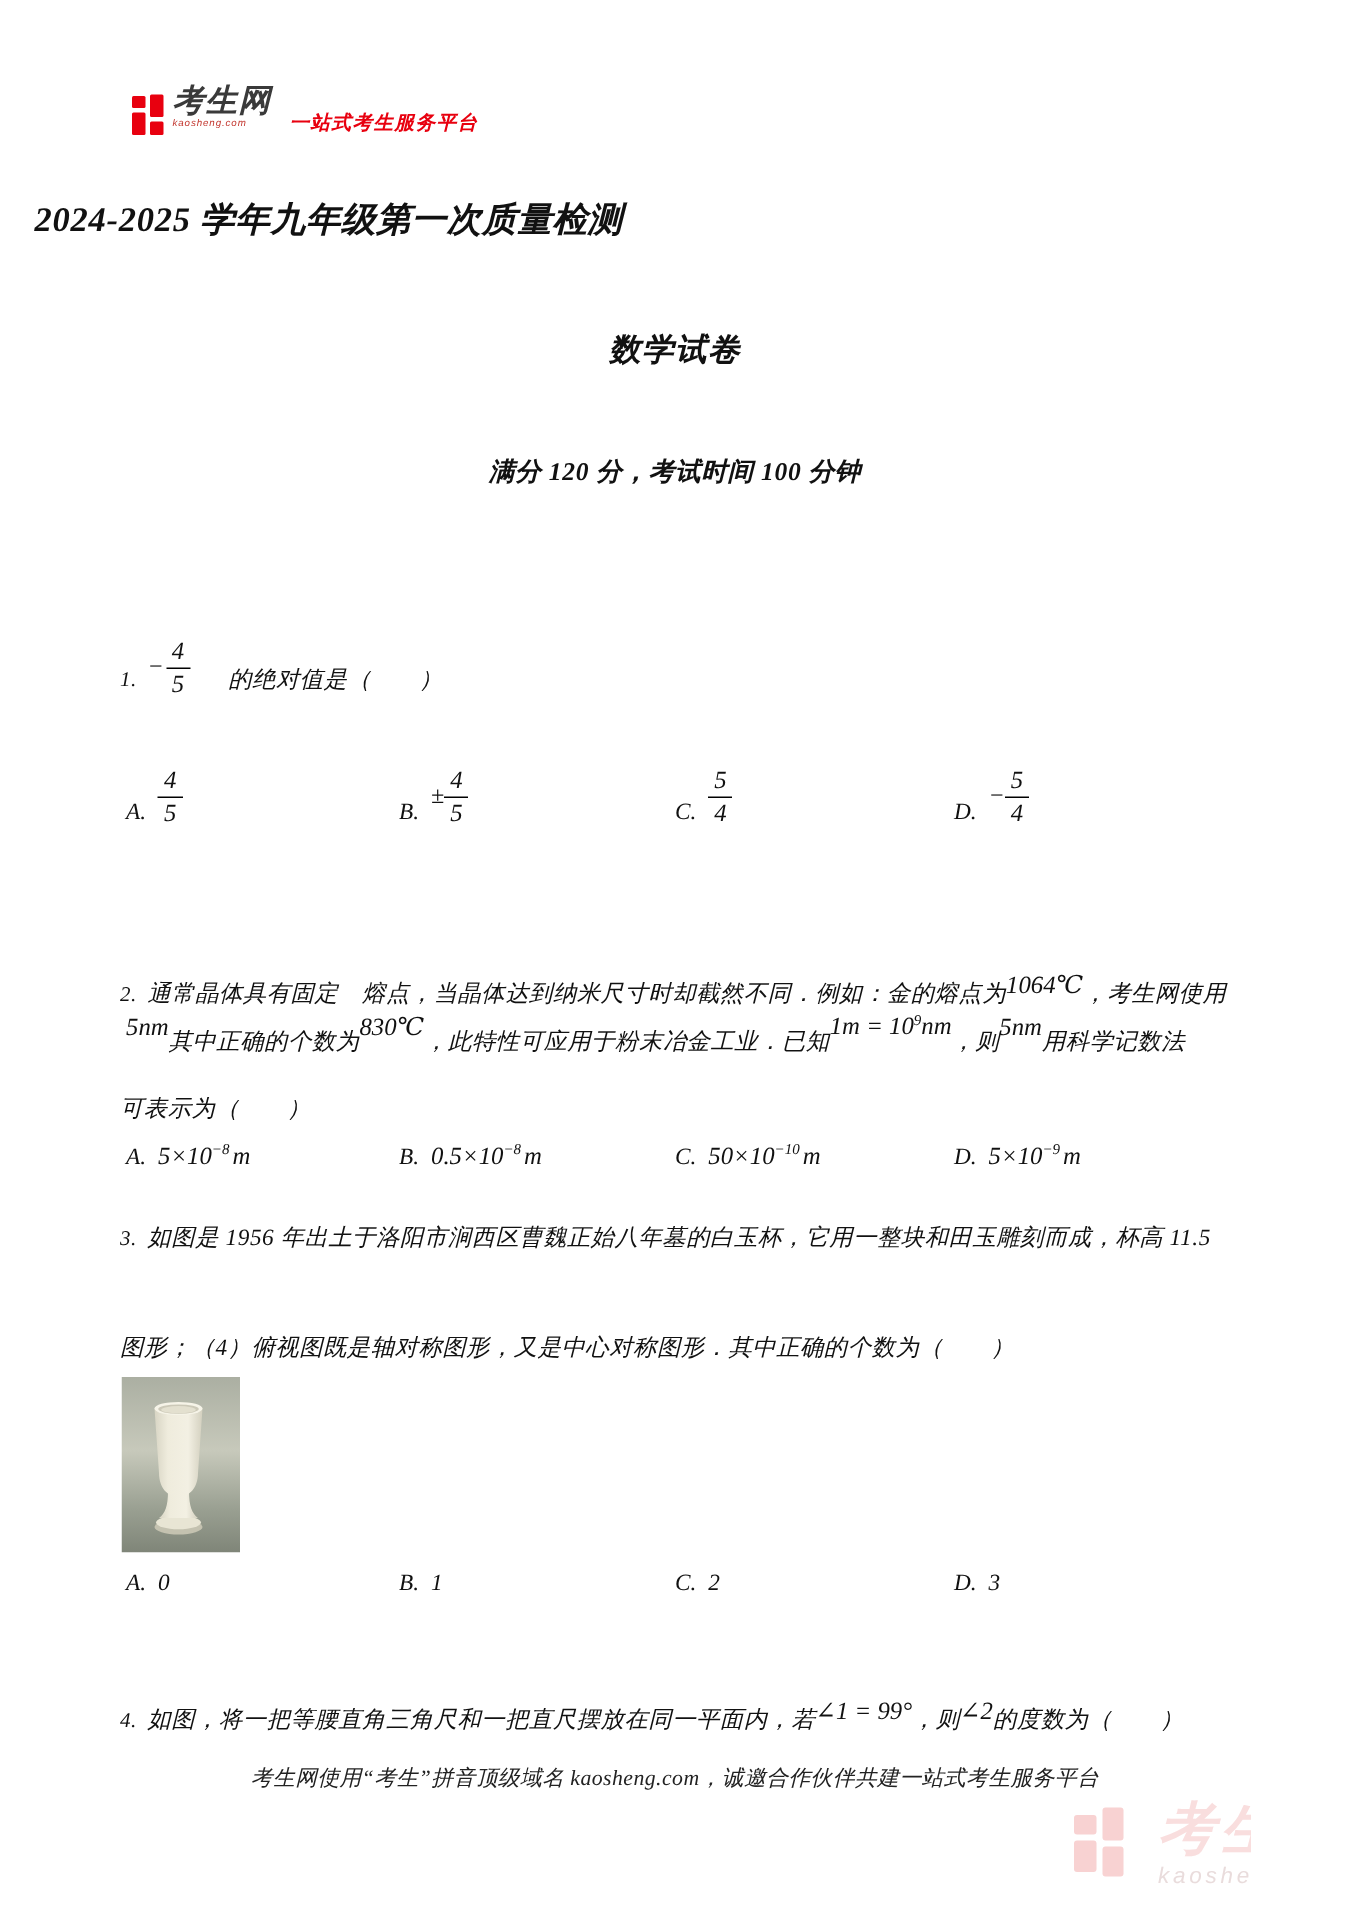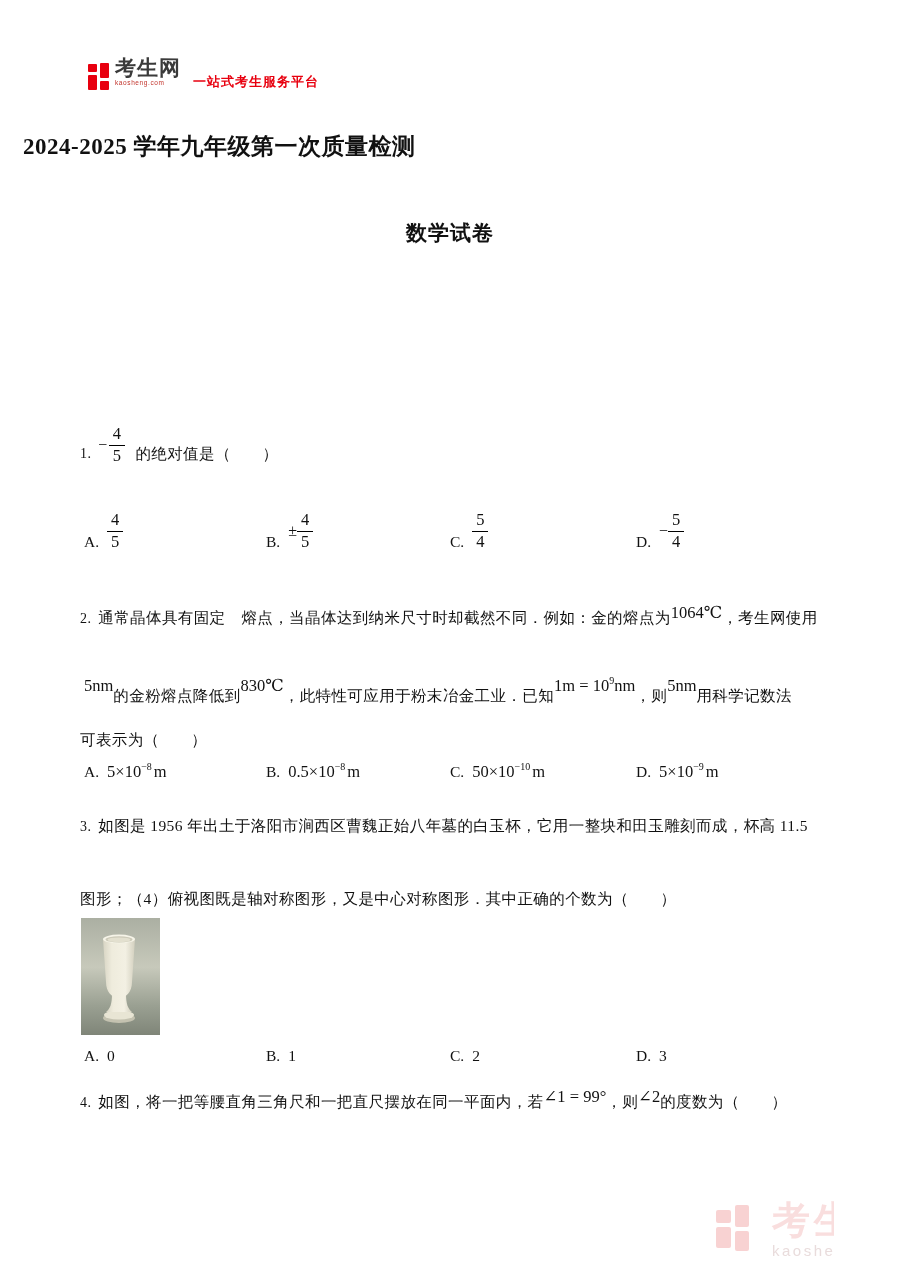--- a/index.html
+++ b/index.html
@@ -1,19 +1,20 @@
 <!DOCTYPE html>
 <html><head>
 <meta charset="utf-8">
 <style>
   html,body{margin:0;padding:0;background:#ffffff;}
   .page{
     position:relative;width:834px;height:1273px;background:#ffffff;
     font-family:"Liberation Serif","DejaVu Serif",serif;color:#111;
     overflow:hidden;
+    font-style:italic;
   }
   .abs{position:absolute;}
 
   
   .brand{display:flex;align-items:flex-start;}
   .brand-icon{position:relative;width:22px;height:27px;margin-top:6px;}
   .brand-icon i{position:absolute;background:#e8000f;border-radius:1px;}
   .bi1{left:0;top:1px;width:9px;height:8px;}
   .bi2{left:12px;top:0;width:9px;height:15px;}
   .bi3{left:0;top:12px;width:9px;height:15px;}
@@ -26,31 +27,31 @@
   
   .doc-title{left:0;width:900px;text-align:left;font-size:23px;font-weight:bold;letter-spacing:0.5px;padding-left:23px;}
   .doc-subtitle{left:0;width:900px;text-align:center;font-size:21px;font-weight:bold;letter-spacing:1px;}
   .doc-info{left:0;width:900px;text-align:center;font-size:17px;font-weight:bold;letter-spacing:0.5px;}
   .section-heading{left:80px;width:780px;font-size:16.5px;font-weight:bold;letter-spacing:0.2px;}
 
   
   .qline{left:80px;width:748px;font-size:15.5px;line-height:22px;letter-spacing:0.4px;}
   .qnum{font-size:14px;margin-right:7px;}
   .raise{display:inline-block;transform:translateY(-10px);font-size:16px;letter-spacing:0;}
-  .raise-sm{display:inline-block;transform:translateY(-5px);font-size:16px;letter-spacing:0;}
+  .raise-sm{display:inline-block;transform:translateY(-5px);font-size:16px;letter-spacing:0;margin-top:44px;}
   .math{font-size:16.5px;letter-spacing:0;}
   sup{font-size:10px;}
 
   
   .frac{display:inline-flex;flex-direction:column;align-items:center;line-height:1.15;font-size:16.5px;}
   .frac .top{padding:0 4px 1px 4px;border-bottom:1.3px solid #000;}
   .frac .bot{padding:1px 4px 0 4px;}
   .fracrow{display:flex;align-items:flex-end;}
   .fracrow .sign{align-self:center;font-size:16px;margin-right:1px;}
-  .fracrow .tail{margin-left:10px;padding-bottom:1px;}
+  .fracrow .tail{margin-left:25px;padding-bottom:1px;}
 
   
   .optrow{left:84px;width:760px;height:56px;}
   .opt{position:absolute;top:0;display:flex;align-items:flex-end;font-size:15.5px;}
   .opt:nth-child(1){left:0;}
   .opt:nth-child(2){left:182px;}
   .opt:nth-child(3){left:366px;}
   .opt:nth-child(4){left:552px;}
   .opt .olabel{margin-right:8px;padding-bottom:1px;}
   .opt .osign{align-self:center;font-size:16px;}
@@ -88,20 +89,21 @@
     </div>
     <div class="brand-name-wrap">
       <div class="brand-name">考生网</div>
       <div class="brand-domain">kaosheng.com</div>
     </div>
     <div class="brand-tagline">一站式考生服务平台</div>
   </div>
 
   <div class="abs doc-title" style="top:131px;">2024-2025 学年九年级第一次质量检测</div>
   <div class="abs doc-subtitle" style="top:219px;">数学试卷</div>
+  <div class="abs doc-info" style="top:303px;">满分 120 分，考试时间 100 分钟</div>
 
   <div class="abs qline fracrow" style="top:425px;">
     <span class="qnum tail" style="margin-left:0;">1.</span>
     <span class="sign">−</span>
     <span class="frac">
       <span class="top">4</span>
       <span class="bot">5</span>
     </span>
     <span class="tail">的绝对值是（　　）</span>
   </div>
@@ -138,21 +140,21 @@
         <span class="top">5</span>
         <span class="bot">4</span>
       </span>
     </div>
   </div>
 
   <div class="abs qline" style="top:607px;">
     <span class="qnum">2.</span><span>通常晶体具有固定　熔点，当晶体达到纳米尺寸时却截然不同．例如：金的熔点为</span><span class="raise-sm math">1064℃</span><span>，考生网使用</span>
   </div>
   <div class="abs qline" style="top:680px;left:84px;">
-    <span class="raise math">5nm</span><span>的金粉熔点降低到</span><span class="raise math">830℃</span><span>，此特性可应用于粉末冶金工业．已知</span><span class="raise math"><span>1m = 10</span><sup>9</sup><span>nm</span></span><span>，则</span><span class="raise math">5nm</span><span>用科学记数法</span>
+    <span class="raise math">5nm</span><span>其中正确的个数为</span><span class="raise math">830℃</span><span>，此特性可应用于粉末冶金工业．已知</span><span class="raise math"><span>1m = 10</span><sup>9</sup><span>nm</span></span><span>，则</span><span class="raise math">5nm</span><span>用科学记数法</span>
   </div>
   <div class="abs qline" style="top:729px;">可表示为（　　）</div>
 
   <div class="abs optrow optrow-flat" style="top:761px;height:30px;">
     <div class="opt">
       <span class="olabel">A.</span>
       <span class="math"><span>5×10</span><sup>−8</sup><span style="margin-left:2px;">m</span></span>
     </div>
     <div class="opt">
       <span class="olabel">B.</span>
@@ -216,20 +218,21 @@
     <div class="opt">
       <span class="olabel">D.</span>
       <span>3</span>
     </div>
   </div>
 
   <div class="abs qline" style="top:1091px;">
     <span class="qnum">4.</span><span>如图，将一把等腰直角三角尺和一把直尺摆放在同一平面内，若</span><span class="raise-sm math">∠1 = 99°</span><span>，则</span><span class="raise-sm math">∠2</span><span>的度数为（　　）</span>
   </div>
 
+  <div class="abs footer" style="top:1176px;">考生网使用“考生”拼音顶级域名 kaosheng.com，诚邀合作伙伴共建一站式考生服务平台</div>
 
   <div class="abs wm" style="left:716px;top:1201px;">
     <div class="wm-icon">
       <i class="wi1"></i>
         <i class="wi2"></i>
         <i class="wi3"></i>
         <i class="wi4"></i>
     </div>
     <div class="wm-text">
       <div class="wm-name">考生网</div>

